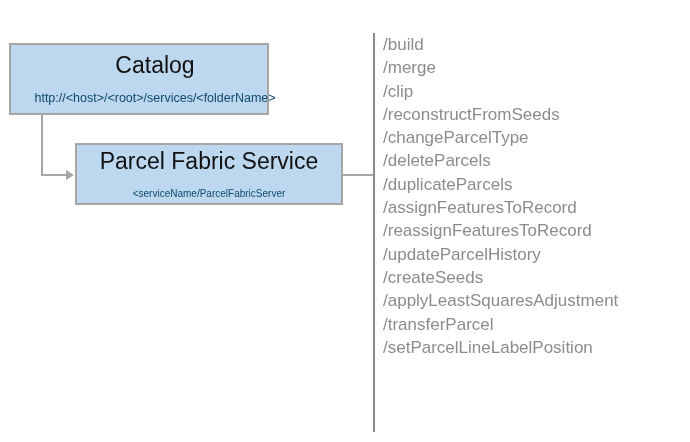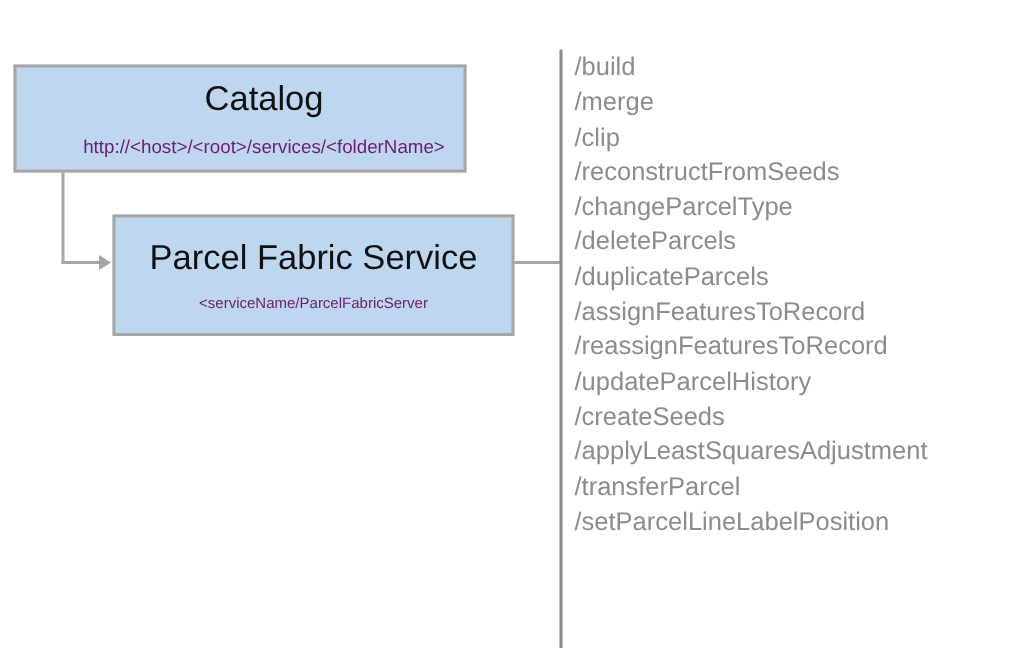--- a/index.html
+++ b/index.html
@@ -16,30 +16,30 @@
   .node {
     position: absolute;
     background: #BDD7EE;
     border: 2px solid #A6A6A6;
     display: flex;
     flex-direction: column;
     align-items: center;
     justify-content: center;
     text-align: center;
   }
-  .node-catalog  { left: 9px;  top: 43px;  width: 302px; height: 72px; padding-left: 32px; }
-  .node-service  { left: 75px; top: 143px; width: 268px; height: 81px; }
+  .node-catalog  { left: 9px;  top: 43px;  width: 260px; height: 72px; padding-left: 32px; }
+  .node-service  { left: 75px; top: 143px; width: 268px; height: 62px; }
   .node-title {
     font-size: 23px;
     color: #111111;
     line-height: 1.1;
   }
   .node-subtitle {
     font-size: 12.5px;
-    color: #701a75;
+    color: #0c4a6e;
     margin-top: 13px;
     white-space: nowrap;
   }
   .node-service .node-subtitle { font-size: 10px; }
 
   
   .line { position: absolute; background: #A6A6A6; }
   .conn1-v { left: 41px;  top: 115px; width: 2px;  height: 61px; }
   .conn1-h { left: 41px;  top: 174px; width: 27px; height: 2px; }
   .arrowhead {

